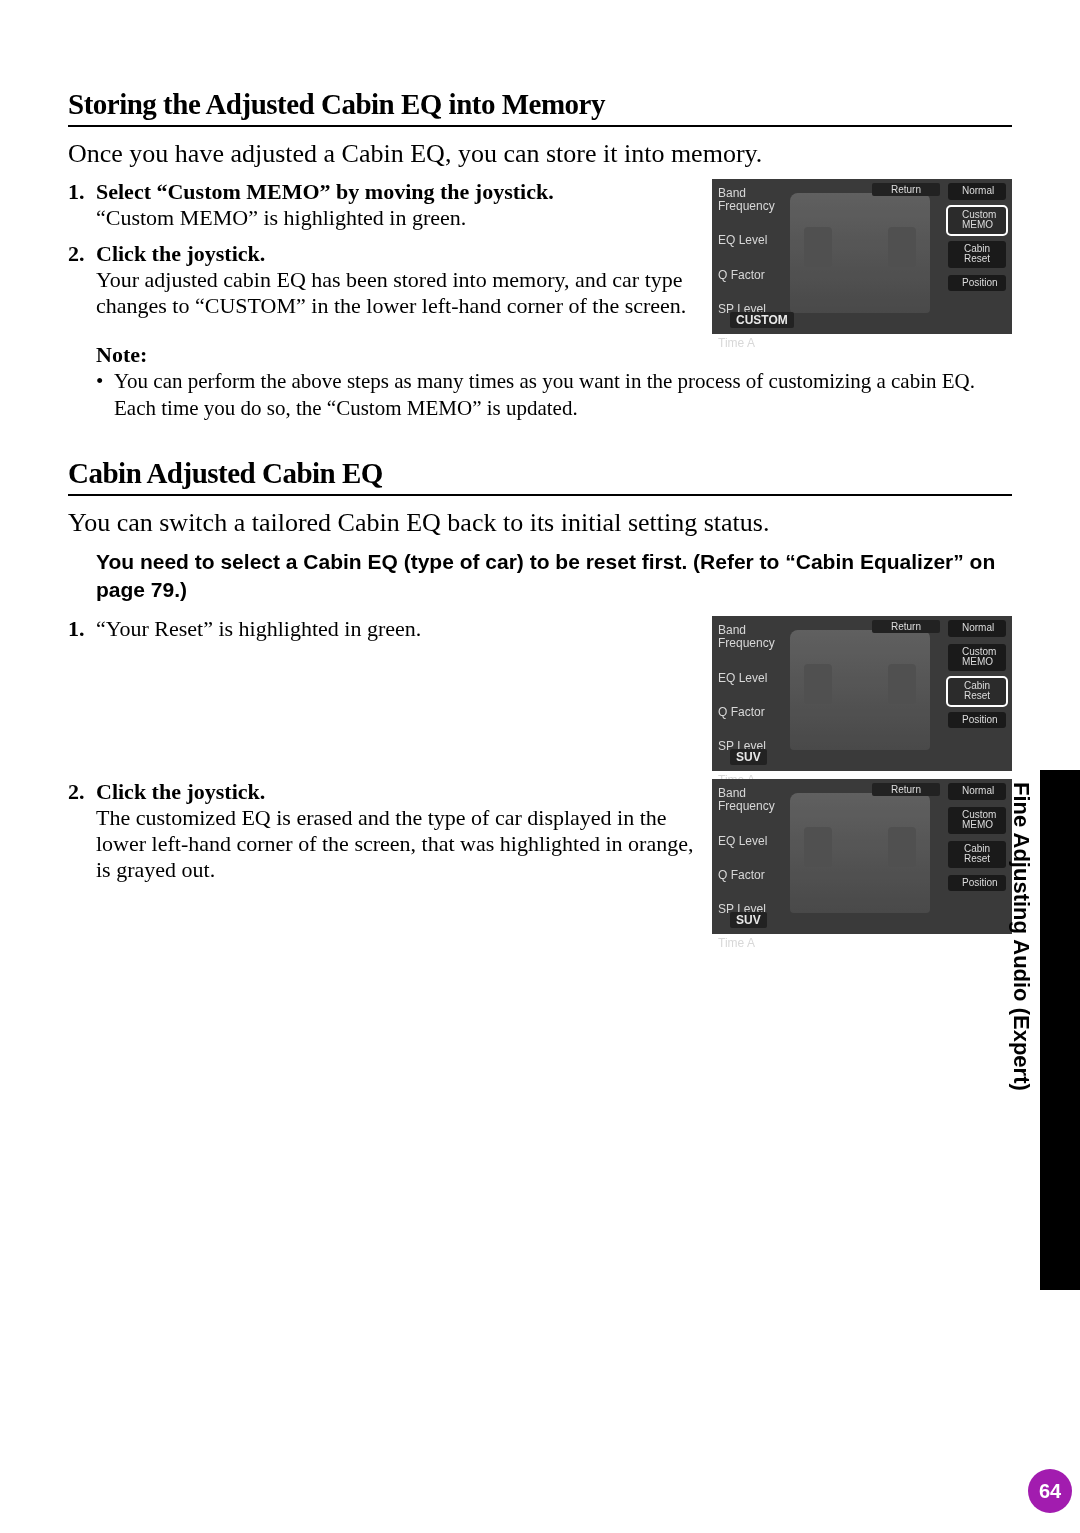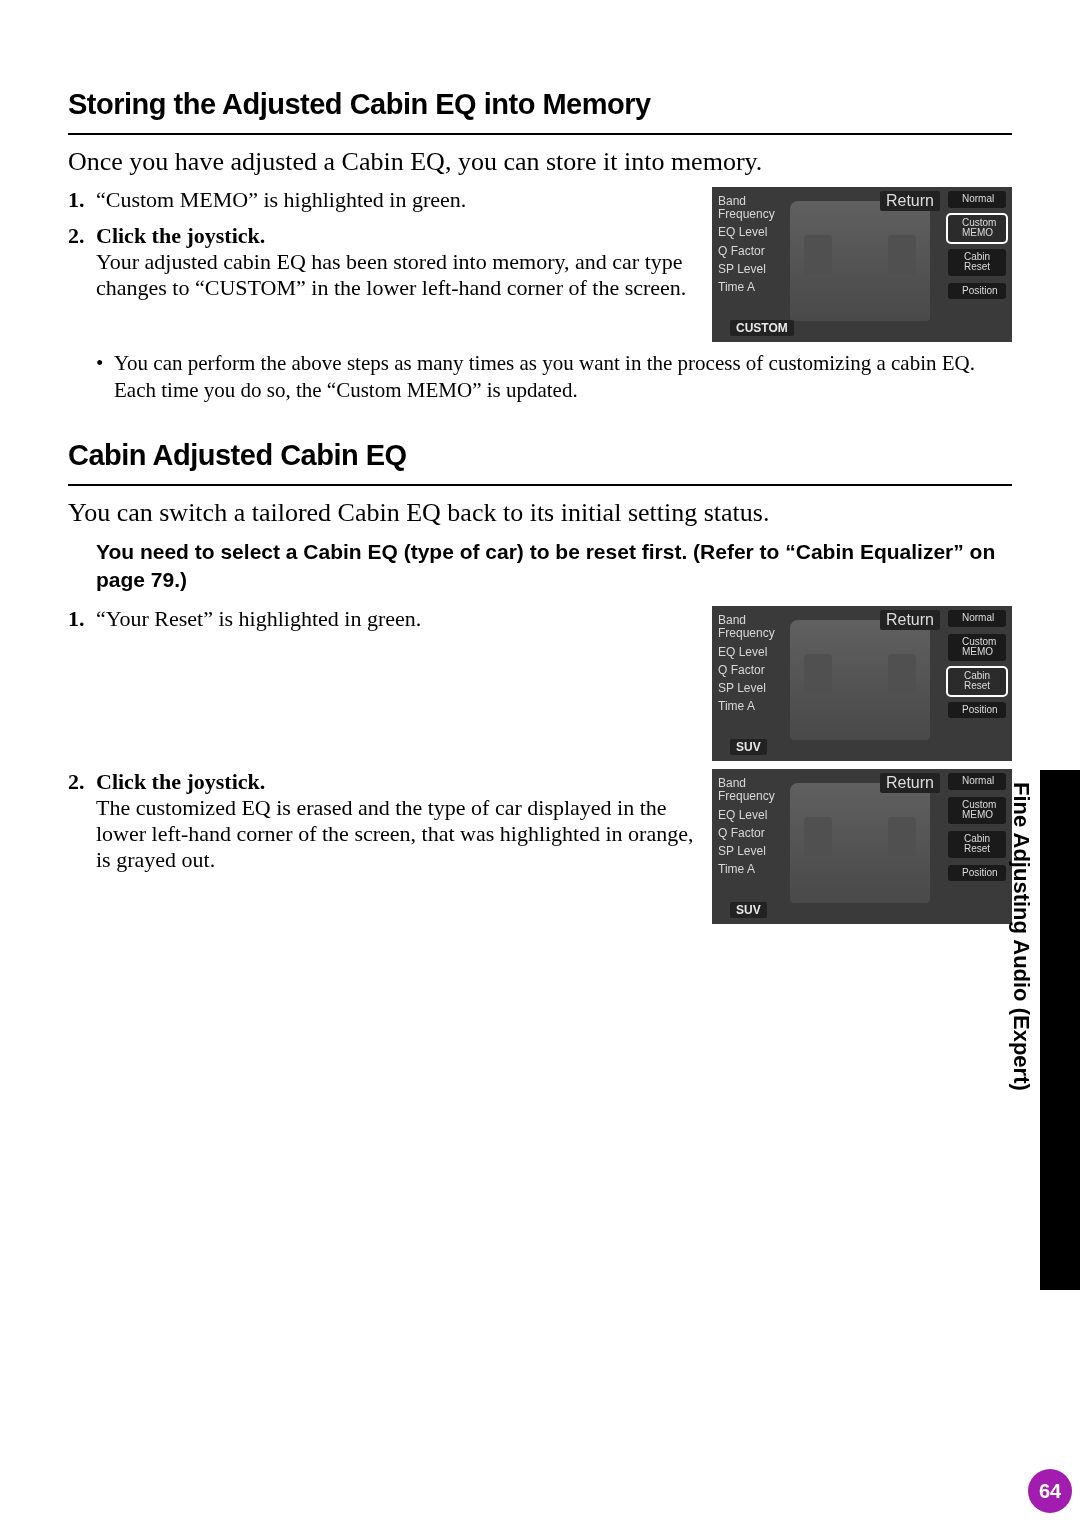--- a/index.html
+++ b/index.html
@@ -9,25 +9,25 @@
     background: #fff;
     font-family: "Times New Roman", Times, serif;
     position: relative;
     color: #000;
   }
   .page {
     padding: 88px 68px 60px 68px;
     position: relative;
   }
   .section-title {
-    font-family: Liberation Sans, sans-serif;
+    font-family: Liberation Serif, serif;
     font-weight: bold;
     font-size: 29px;
     letter-spacing: -0.5px;
-    padding-bottom: 12px;
+    padding-bottom: 4px;
     border-bottom: 2px solid #000;
     margin-bottom: 12px;
   }
   .intro {
     font-size: 26px;
     margin-bottom: 10px;
   }
   .row {
     display: flex;
     gap: 14px;
@@ -72,21 +72,21 @@
   
   .shot {
     width: 300px; height: 155px;
     background: #3a3a3a;
     position: relative;
     flex: 0 0 300px;
     font-family: Arial, Helvetica, sans-serif;
   }
   .shot .labels {
     position: absolute; left: 6px; top: 8px;
-    display: flex; flex-direction: column; gap: 5px;
+    display: flex; flex-direction: column; gap: 21px;
   }
   .shot .labels span {
     color: #d8d8d8; font-size: 12px; line-height: 1.1;
   }
   .shot .cartype {
     position: absolute; left: 18px; bottom: 6px;
     color: #e8e8e8; font-size: 12px; font-weight: bold;
     background: #222; padding: 1px 6px; border-radius: 2px;
   }
   .shot .car {
@@ -100,22 +100,22 @@
   .shot .car::after {
     content: ""; position: absolute;
     width: 28px; height: 40px;
     background: #555; border-radius: 4px;
     top: 34px;
   }
   .shot .car::before { left: 14px; }
   .shot .car::after  { right: 14px; }
   .shot .return {
     position: absolute; right: 72px; top: 4px;
-    color: #ddd; font-size: 16px;
-    background: #222; padding: 1px 6px; border-radius: 2px;
+    color: #ddd; font-size: 10px;
+    background: #222; padding: 1px 19px; border-radius: 2px;
   }
   .shot .btns {
     position: absolute; right: 6px; top: 4px;
     display: flex; flex-direction: column; gap: 7px;
     width: 58px;
   }
   .shot .btn {
     background: #1a1a1a; color: #ddd;
     font-size: 10px; line-height: 1.05;
     text-align: center;
@@ -160,20 +160,21 @@
 <div class="page">
 
   <h2 class="section-title">Storing the Adjusted Cabin EQ into Memory</h2>
   <p class="intro">Once you have adjusted a Cabin EQ, you can store it into memory.</p>
 
   <div class="row">
     <div class="text">
       <div class="step">
         <div class="num">1.</div>
         <div class="body">
+          <div class="head">Select “Custom MEMO” by moving the joystick.</div>
           <div class="desc">“Custom MEMO” is highlighted in green.</div>
         </div>
       </div>
       <div class="step">
         <div class="num">2.</div>
         <div class="body">
           <div class="head">Click the joystick.</div>
           <div class="desc">Your adjusted cabin EQ has been stored into memory, and car type changes to “CUSTOM” in the lower left-hand corner of the screen.</div>
         </div>
       </div>
@@ -194,20 +195,21 @@
           <div class="btn hl">Custom
 MEMO</div>
           <div class="btn">Cabin
 Reset</div>
           <div class="btn">Position</div>
         </div>
       <div class="cartype">CUSTOM</div>
     </div>
   </div>
 
+  <p class="note-label">Note:</p>
   <div class="note-item">
     <span class="bullet">•</span>
     <span>You can perform the above steps as many times as you want in the process of customizing a cabin EQ. Each time you do so, the “Custom MEMO” is updated.</span>
   </div>
 
   <div class="gap"></div>
 
   <h2 class="section-title">Cabin Adjusted Cabin EQ</h2>
   <p class="intro">You can switch a tailored Cabin EQ back to its initial setting status.</p>
   <p class="cross-ref">You need to select a Cabin EQ (type of car) to be reset first. (Refer to “Cabin Equalizer” on page 79.)</p>

